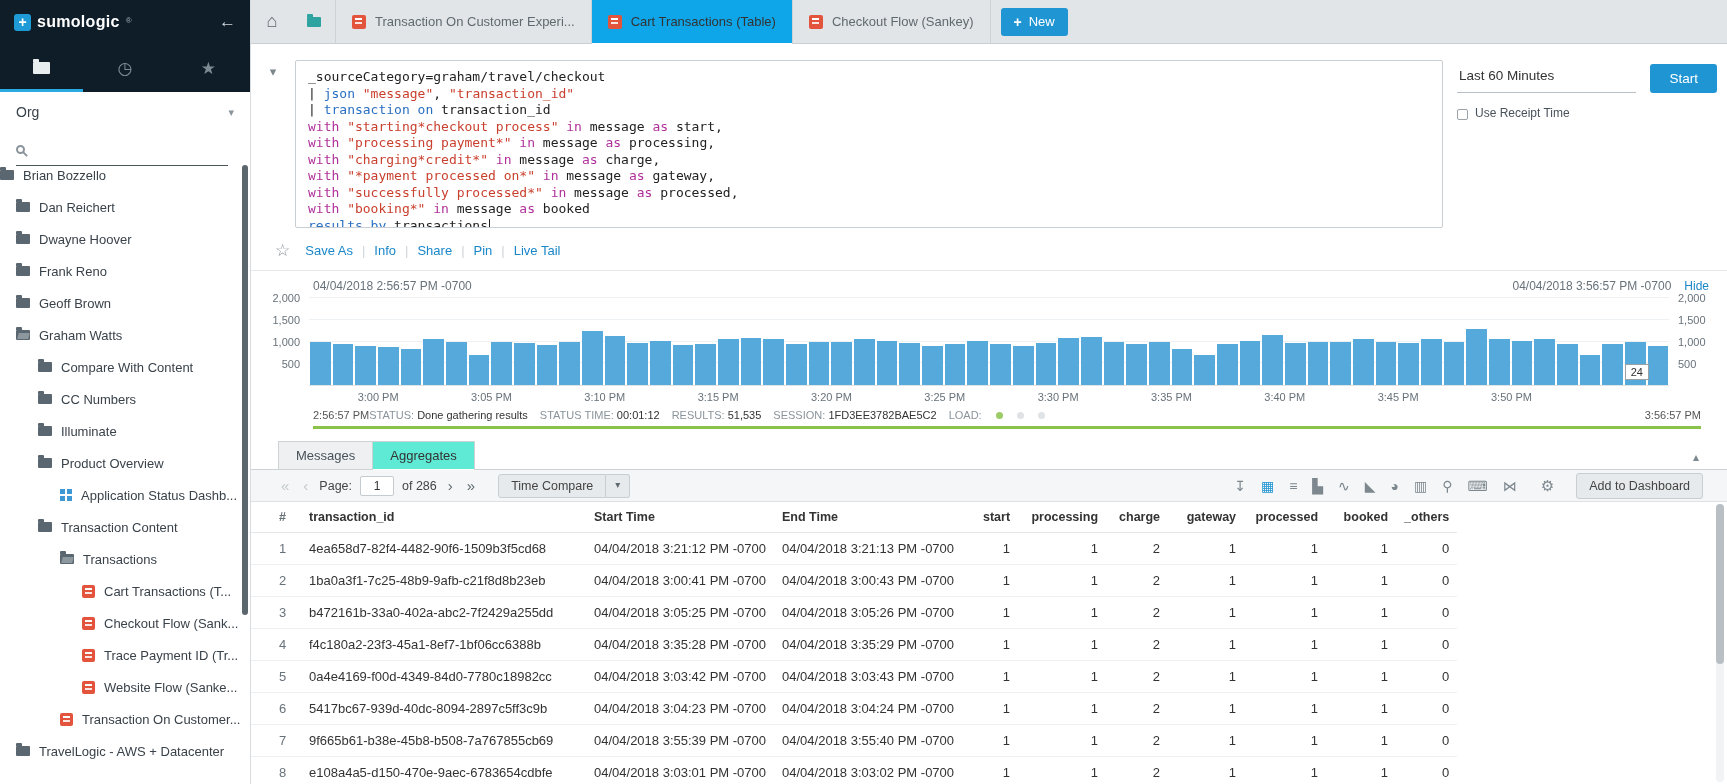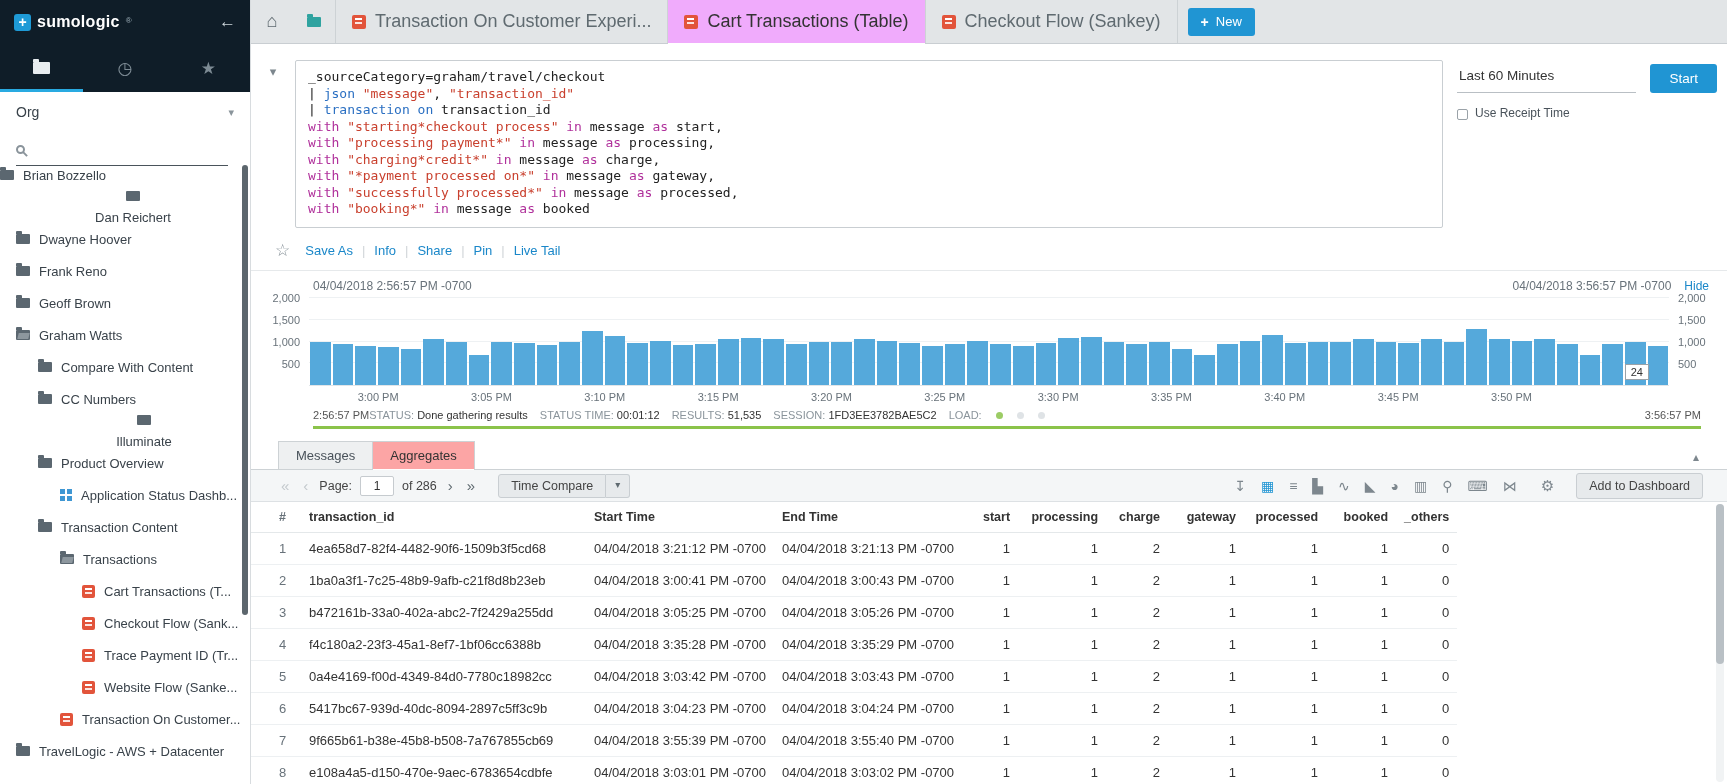--- a/index.html
+++ b/index.html
@@ -37,24 +37,24 @@
   .ic-doc::before{content:"";position:absolute;left:3px;top:3.5px;width:7px;height:2px;background:#fff;box-shadow:0 4px 0 rgba(255,255,255,.85)}
   .sb-scroll{position:absolute;right:2px;top:165px;width:6px;height:450px;background:#5c666d;border-radius:3px;z-index:3}
 
   
   .main{flex:1;display:flex;flex-direction:column;min-width:0;overflow:hidden;background:#fff}
 
   
   .tabbar{height:44px;flex:0 0 44px;background:#e2e5e7;border-bottom:1px solid #c9ced2;display:flex;align-items:stretch}
   .tb-btn{width:42px;display:flex;align-items:center;justify-content:center;font-size:18px;color:#5f6a70;cursor:pointer}
   .doc-tabs{display:flex}
-  .doc-tab{display:flex;align-items:center;gap:9px;padding:0 16px;font-size:18px;color:#5f6a70;border-left:1px solid #cdd2d5;cursor:pointer;position:relative;white-space:nowrap}
+  .doc-tab{display:flex;align-items:center;gap:9px;padding:0 16px;font-size:13px;color:#5f6a70;border-left:1px solid #cdd2d5;cursor:pointer;position:relative;white-space:nowrap}
   .doc-tab:last-child{border-right:1px solid #cdd2d5}
   .doc-tab .ic-doc{width:14px;height:14px}
-  .doc-tab.active{background:#f0abfc;color:#333}
+  .doc-tab.active{background:#0ea5e9;color:#333}
   .doc-tab.active::after{content:"";position:absolute;left:0;right:0;bottom:-1px;height:1px;background:#fff}
   .new-btn{align-self:center;margin-left:10px;background:#2095d3;color:#fff;font-size:13px;border-radius:3px;padding:6px 13px;display:flex;gap:7px;align-items:center;cursor:pointer}
   .new-btn .plus{font-weight:bold;font-size:14px}
 
   
   .query-sec{display:flex;padding-top:16px;background:#fff}
   .q-collapse{width:44px;flex:0 0 44px;text-align:center;color:#7d878e;font-size:13px;padding-top:4px;cursor:pointer}
   .query-box{width:1148px;flex:0 0 1148px;height:168px;border:1px solid #c9ced2;border-radius:2px;padding:8px 12px;font-family:"DejaVu Sans Mono",monospace;font-size:13px;line-height:16.5px;color:#222;overflow:hidden;cursor:text}
   .tk-k{color:#2a6fc2}.tk-s{color:#c9402e}.tk-m{color:#b0309b}.tk-p{color:#222}
   .caret{display:inline-block;width:1px;height:13px;background:#222;margin-left:1px;vertical-align:-2px}
@@ -94,21 +94,21 @@
   .slabel{color:#8a949b}
   .svalue{color:#333}
   .load-dot{width:7px;height:7px;border-radius:50%;display:inline-block;background:#dfe3e6;margin-left:2px}
   .load-dot.on{background:#9ccc65}
   .progress{height:3px;background:#8bc34a;margin:0 26px 0 62px}
 
   
   .res-tabs-row{display:flex;align-items:flex-end;justify-content:space-between;padding:12px 28px 0 27px;border-bottom:1px solid #cdd2d5}
   .res-tab{display:inline-block;padding:6px 17px;font-size:13px;color:#49525a;background:#eef0f1;border:1px solid #cdd2d5;cursor:pointer;position:relative;margin-bottom:-1px}
   .res-tab + .res-tab{border-left:none}
-  .res-tab.active{background:#fca5a5;color:#333}
+  .res-tab.active{background:#5eead4;color:#333}
   .res-tab.active::after{content:"";position:absolute;left:0;right:0;bottom:-1px;height:1px;background:#fff}
   .collapse-up{color:#7d878e;font-size:12px;padding-bottom:5px;cursor:pointer}
 
   
   .pager{height:32px;flex:0 0 32px;background:#f4f6f7;border-bottom:1px solid #dde1e4;display:flex;align-items:center;padding:0 24px 0 27px;gap:8px;font-size:12.5px;color:#444}
   .pg-nav{font-size:15px;color:#5f6a70;cursor:pointer;padding:0 3px}
   .pg-nav.dis{color:#c3c9cd}
   .pg-input{width:34px;height:20px;border:1px solid #c6cbcf;border-radius:2px;text-align:center;font-size:12px;font-family:inherit;color:#333;background:#fff}
   .tc-wrap{margin-left:12px;display:flex}
   .tc-btn{background:#e7eaec;border:1px solid #c9ced2;border-radius:3px 0 0 3px;padding:4px 12px;cursor:pointer}
@@ -161,21 +161,21 @@
     </div>
     <div class="sb-search">
       <span class="icon-search"></span>
       <input style="">
     </div>
     <div class="sb-tree">
         <div class="tree-item" style="">
           <span class="icon-folder"></span>
           <span class="ti-label">Brian Bozzello</span>
         </div>
-        <div class="tree-item" style="padding-left: 16px; flex-direction: column;">
+        <div class="tree-item" style="padding-left: 16px;">
           <span class="icon-folder"></span>
           <span class="ti-label">Dan Reichert</span>
         </div>
         <div class="tree-item" style="padding-left: 16px;">
           <span class="icon-folder"></span>
           <span class="ti-label">Dwayne Hoover</span>
         </div>
         <div class="tree-item" style="padding-left: 16px;">
           <span class="icon-folder"></span>
           <span class="ti-label">Frank Reno</span>
@@ -189,21 +189,21 @@
           <span class="ti-label">Graham Watts</span>
         </div>
         <div class="tree-item" style="padding-left: 38px;">
           <span class="icon-folder"></span>
           <span class="ti-label">Compare With Content</span>
         </div>
         <div class="tree-item" style="padding-left: 38px;">
           <span class="icon-folder"></span>
           <span class="ti-label">CC Numbers</span>
         </div>
-        <div class="tree-item" style="padding-left: 38px; flex-direction: column;">
+        <div class="tree-item" style="padding-left: 38px;">
           <span class="icon-folder"></span>
           <span class="ti-label">Illuminate</span>
         </div>
         <div class="tree-item" style="padding-left: 38px;">
           <span class="icon-folder"></span>
           <span class="ti-label">Product Overview</span>
         </div>
         <div class="tree-item" style="padding-left: 60px;">
           <span class="ic-dashboard"></span>
           <span class="ti-label">Application Status Dashb...</span>
@@ -278,20 +278,21 @@
       <div class="query-box">
           <div class="qline"><span class="tk-p">_sourceCategory=graham/travel/checkout</span></div>
           <div class="qline"><span class="tk-p">| </span><span class="tk-k">json</span><span class="tk-p"> </span><span class="tk-s">"message"</span><span class="tk-p">, </span><span class="tk-s">"transaction_id"</span></div>
           <div class="qline"><span class="tk-p">| </span><span class="tk-k">transaction on</span><span class="tk-p"> transaction_id</span></div>
           <div class="qline"><span class="tk-m">with</span><span class="tk-p"> </span><span class="tk-s">"starting*checkout process"</span><span class="tk-p"> </span><span class="tk-m">in</span><span class="tk-p"> message </span><span class="tk-m">as</span><span class="tk-p"> start,</span></div>
           <div class="qline"><span class="tk-m">with</span><span class="tk-p"> </span><span class="tk-s">"processing payment*"</span><span class="tk-p"> </span><span class="tk-m">in</span><span class="tk-p"> message </span><span class="tk-m">as</span><span class="tk-p"> processing,</span></div>
           <div class="qline"><span class="tk-m">with</span><span class="tk-p"> </span><span class="tk-s">"charging*credit*"</span><span class="tk-p"> </span><span class="tk-m">in</span><span class="tk-p"> message </span><span class="tk-m">as</span><span class="tk-p"> charge,</span></div>
           <div class="qline"><span class="tk-m">with</span><span class="tk-p"> </span><span class="tk-s">"*payment processed on*"</span><span class="tk-p"> </span><span class="tk-m">in</span><span class="tk-p"> message </span><span class="tk-m">as</span><span class="tk-p"> gateway,</span></div>
           <div class="qline"><span class="tk-m">with</span><span class="tk-p"> </span><span class="tk-s">"successfully processed*"</span><span class="tk-p"> </span><span class="tk-m">in</span><span class="tk-p"> message </span><span class="tk-m">as</span><span class="tk-p"> processed,</span></div>
           <div class="qline"><span class="tk-m">with</span><span class="tk-p"> </span><span class="tk-s">"booking*"</span><span class="tk-p"> </span><span class="tk-m">in</span><span class="tk-p"> message </span><span class="tk-m">as</span><span class="tk-p"> booked</span></div>
+          <div class="qline"><span class="tk-k">results by</span><span class="tk-p"> transactions</span><span class="caret"></span></div>
         </div>
       <div class="query-right">
         <div class="qr-top">
           <div class="time-range">Last 60 Minutes</div>
           <button class="start-btn">Start</button>
         </div>
         <label class="receipt">
           <span class="cbx"></span>
           <span>Use Receipt Time</span>
         </label>

